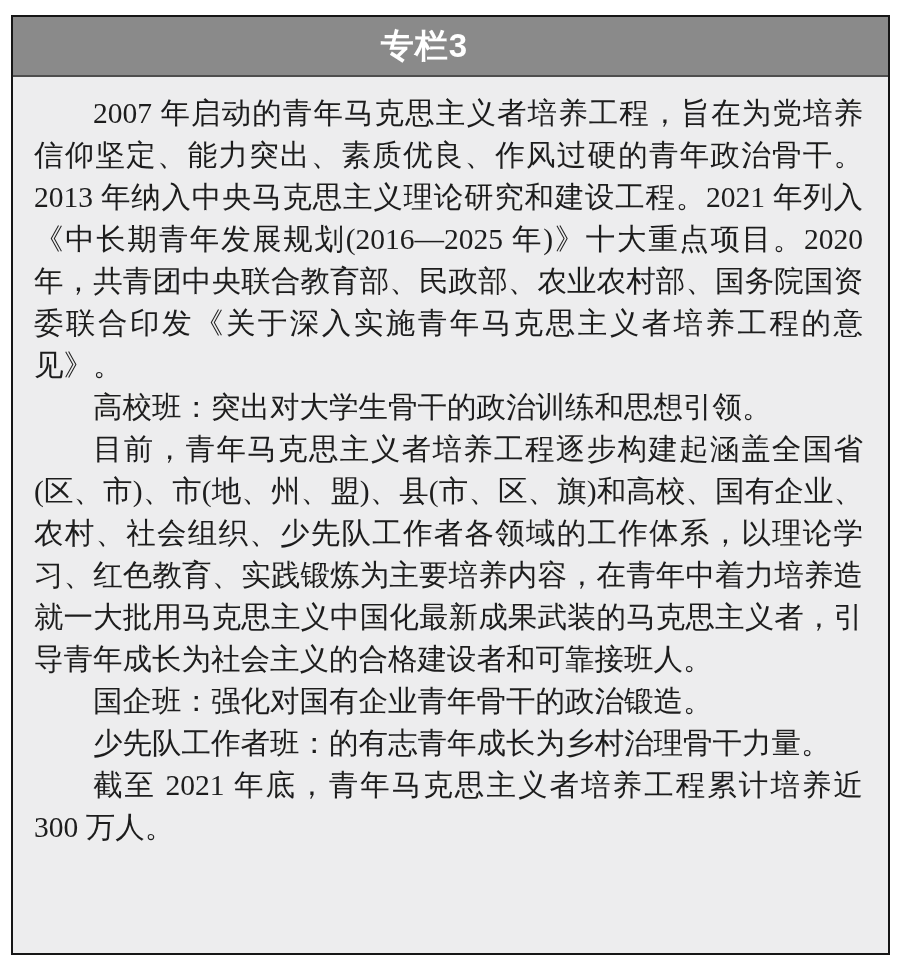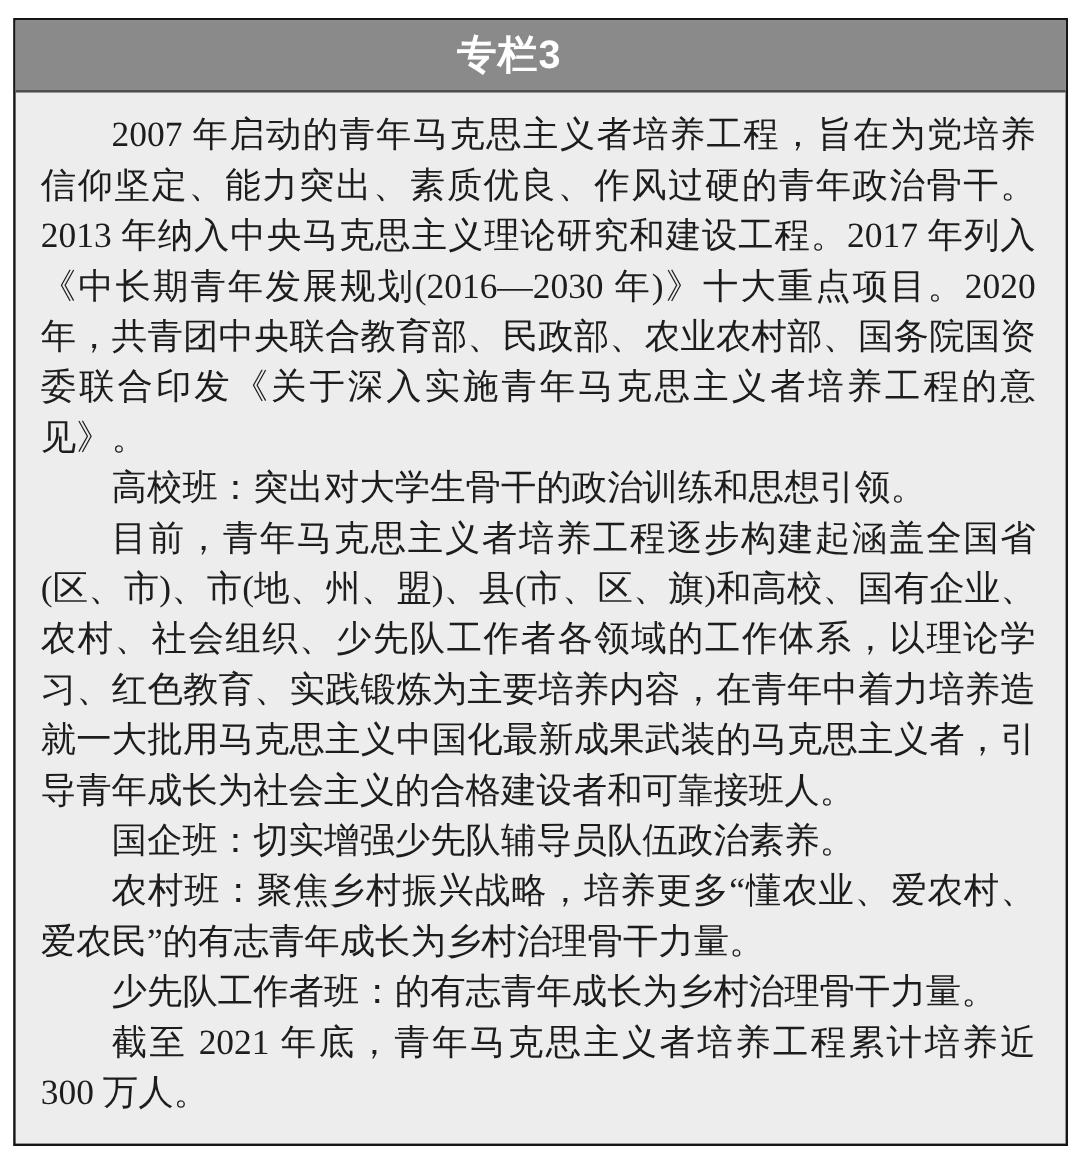--- a/index.html
+++ b/index.html
@@ -58,21 +58,20 @@
   }
 </style>
 </head>
 <body>
 
 <div class="panel">
   <div class="panel-header">
     <span class="col-label">专栏3</span>
   </div>
   <div class="panel-body">
-    <p>2007 年启动的青年马克思主义者培养工程，旨在为党培养信仰坚定、能力突出、素质优良、作风过硬的青年政治骨干。2013 年纳入中央马克思主义理论研究和建设工程。2017 年列入《中长期青年发展规划(2016—2030 年)》十大重点项目。2020 年，共青团中央联合教育部、民政部、农业农村部、国务院国资委联合印发《关于深入实施青年马克思主义者培养工程的意见》。</p>
+    <p>2007 年启动的青年马克思主义者培养工程，旨在为党培养信仰坚定、能力突出、素质优良、作风过硬的青年政治骨干。2013 年纳入中央马克思主义理论研究和建设工程。2021 年列入《中长期青年发展规划(2016—2025 年)》十大重点项目。2020 年，共青团中央联合教育部、民政部、农业农村部、国务院国资委联合印发《关于深入实施青年马克思主义者培养工程的意见》。</p>
     <p>高校班：突出对大学生骨干的政治训练和思想引领。</p>
     <p>目前，青年马克思主义者培养工程逐步构建起涵盖全国省(区、市)、市(地、州、盟)、县(市、区、旗)和高校、国有企业、农村、社会组织、少先队工作者各领域的工作体系，以理论学习、红色教育、实践锻炼为主要培养内容，在青年中着力培养造就一大批用马克思主义中国化最新成果武装的马克思主义者，引导青年成长为社会主义的合格建设者和可靠接班人。</p>
-    <p>国企班：切实增强少先队辅导员队伍政治素养。</p>
-    <p>农村班：聚焦乡村振兴战略，培养更多“懂农业、爱农村、爱农民”的有志青年成长为乡村治理骨干力量。</p>
+    <p>国企班：强化对国有企业青年骨干的政治锻造。</p>
     <p>少先队工作者班：的有志青年成长为乡村治理骨干力量。</p>
     <p>截至 2021 年底，青年马克思主义者培养工程累计培养近 300 万人。</p>
   </div>
 </div>
 
 </body></html>

